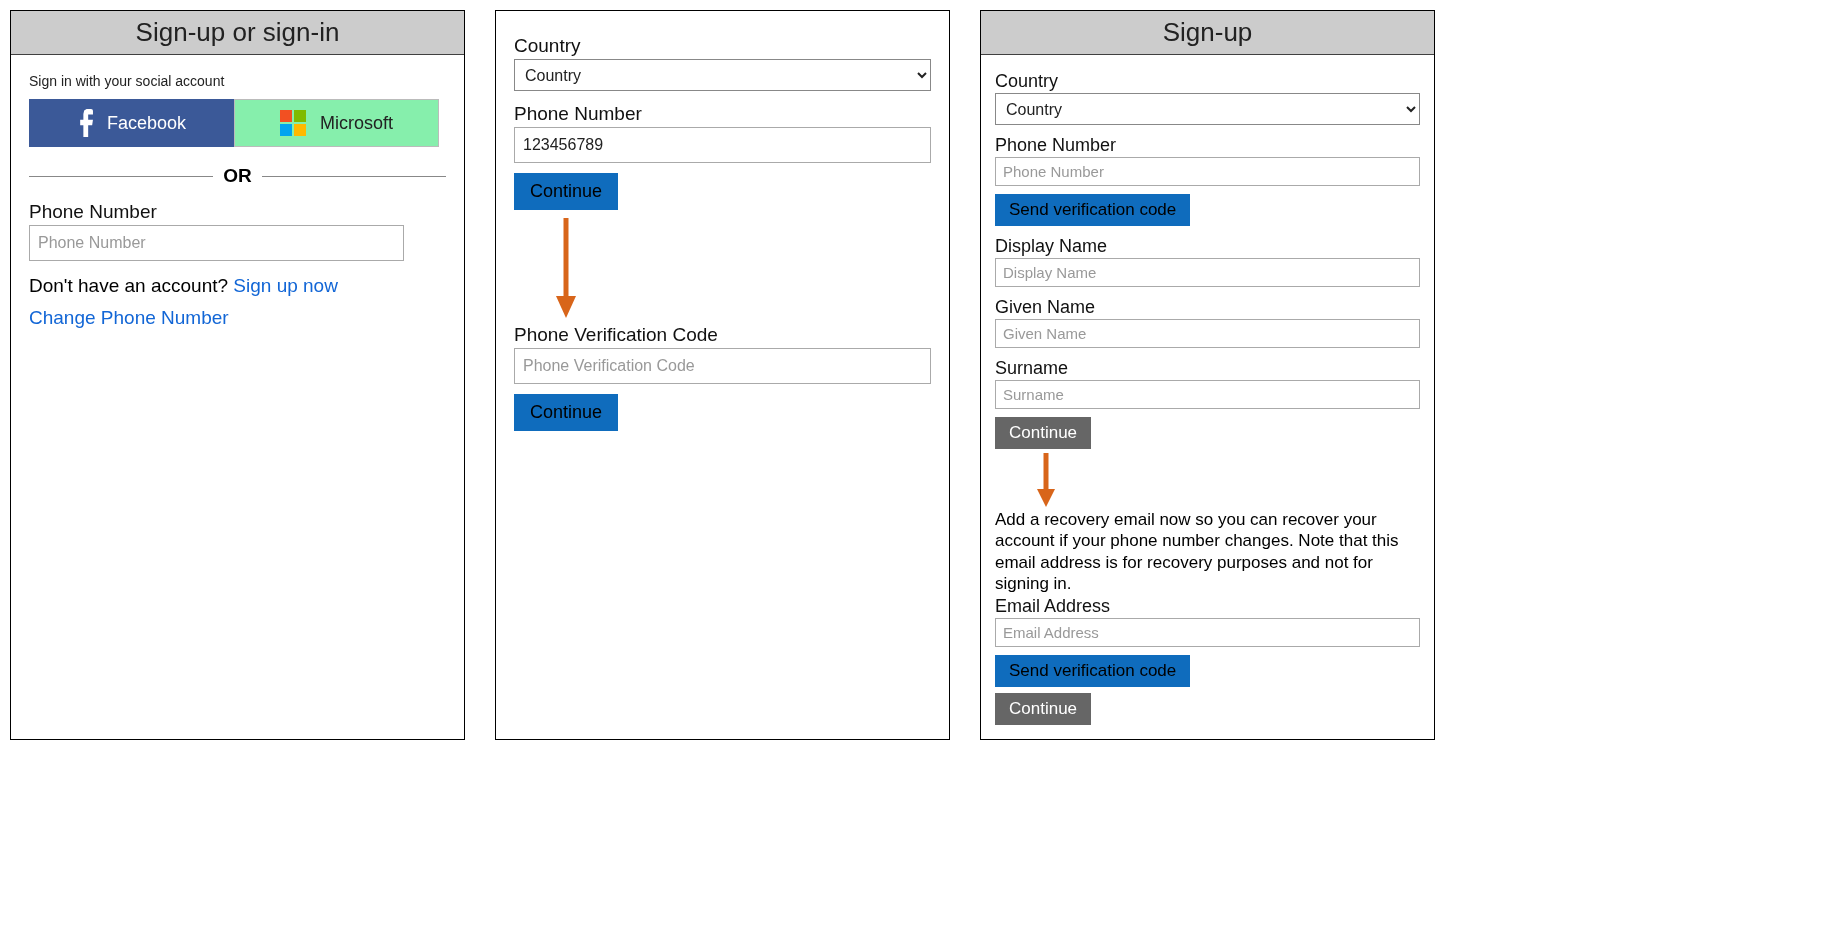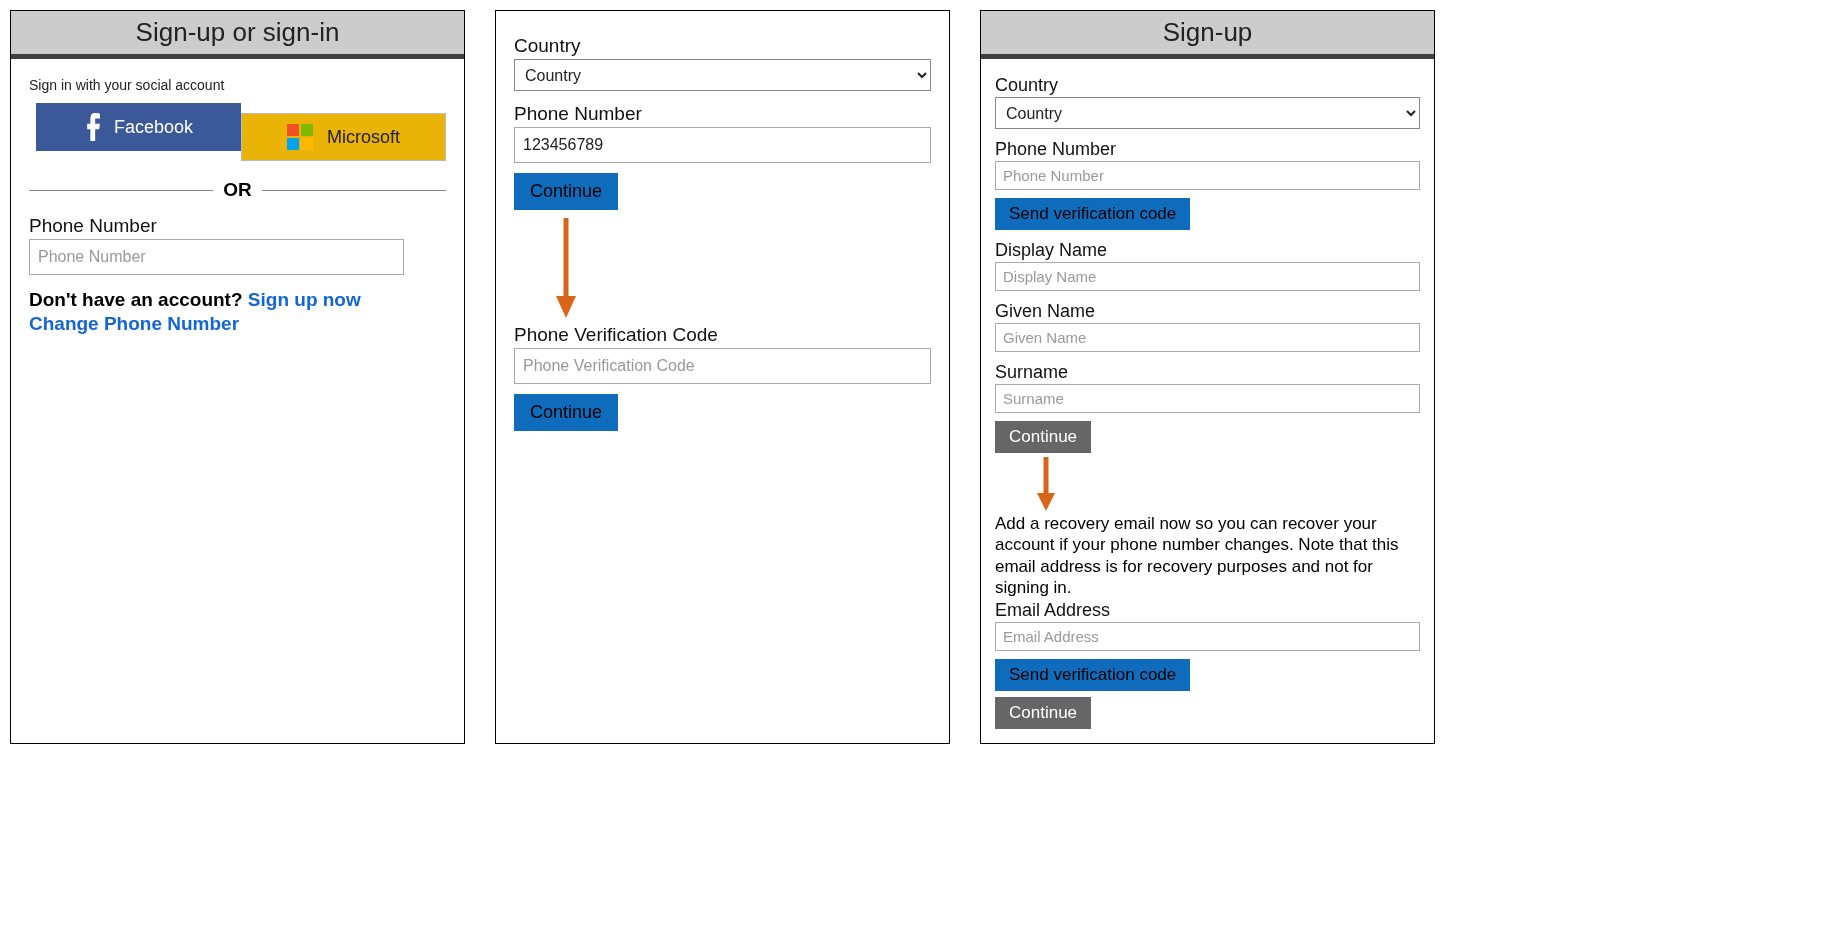--- a/index.html
+++ b/index.html
@@ -13,62 +13,60 @@
     justify-content: flex-start;
   }
   .panel {
     width: 455px;
     border: 1px solid #000;
     background: #fff;
     flex-shrink: 0;
   }
   .panel-header {
     background: #ccc;
-    border-bottom: 5px solid #404040;
+    border-bottom: 1px solid #404040;
     text-align: center;
     font-size: 26px;
     padding: 6px 0;
     color: #222;
   }
   .panel-body {
     padding: 18px 18px 18px 18px;
   }
   .panel-body.tight {
     padding: 12px 14px 14px 14px;
   }
   .section-label {
     font-size: 14px;
     color: #222;
     margin: 0 0 10px 0;
   }
   .social-row {
     display: flex;
     margin-bottom: 18px;
-    justify-content: flex-end;
   }
   .social-btn {
     display: flex;
     align-items: center;
     justify-content: center;
     height: 48px;
     width: 205px;
     border: 1px solid #bbb;
     font-size: 18px;
     cursor: pointer;
     gap: 14px;
   }
   .social-btn.facebook {
     background: #3b5998;
     color: #fff;
     border-color: #3b5998;
   }
   .social-btn.microsoft {
-    background: #eab308;
-    color: #222;
-    margin-top: 10px;
+    background: #86efac;
+    color: #222;
   }
   .fb-icon {
     width: 16px;
     height: 28px;
     background: #fff;
     clip-path: polygon(60% 0, 100% 0, 100% 20%, 70% 20%, 70% 38%, 100% 38%, 95% 58%, 70% 58%, 70% 100%, 40% 100%, 40% 58%, 20% 58%, 20% 38%, 40% 38%, 40% 18%, 45% 5%);
     border-top-right-radius: 2px;
   }
   .ms-icon {
     display: grid;
@@ -134,21 +132,20 @@
     font-size: 18px;
     cursor: pointer;
     margin-top: 10px;
   }
   .btn.blue { background: #0f6cbd; color: #000000; }
   .btn.grey { background: #666; color: #fff; }
   .btn.sm { font-size: 17px; padding: 6px 14px; margin-top: 8px; }
   .link-row {
     margin-top: 14px;
     font-size: 19px;
-    font-weight: bold;
   }
   .link { color: #1266d6; cursor: pointer; }
   .arrow {
     width: 20px;
     margin: 8px 0 4px 40px;
   }
   .arrow.sm { margin: 4px 0 2px 40px; }
   .arrow svg { display: block; }
   .info-text {
     font-size: 17px;
@@ -181,21 +178,21 @@
     <div class="divider">
       <div class="divider-line"></div>
       <div class="divider-text">OR</div>
       <div class="divider-line"></div>
     </div>
     <div class="field-label">Phone Number</div>
     <input class="text-input" type="text" style="width: 90%;" placeholder="Phone Number">
     <div class="link-row">
       <span>Don't have an account? </span><span class="link">Sign up now</span>
     </div>
-    <div class="link-row" style="margin-top:2px">
+    <div class="link-row" style="margin-top:10px">
       <span class="link">Change Phone Number</span>
     </div>
   </div>
 </div>
 
 <div class="panel">
   <div class="panel-body">
     <div class="field-label">Country</div>
     <select class="select">
       <option>Country</option>

